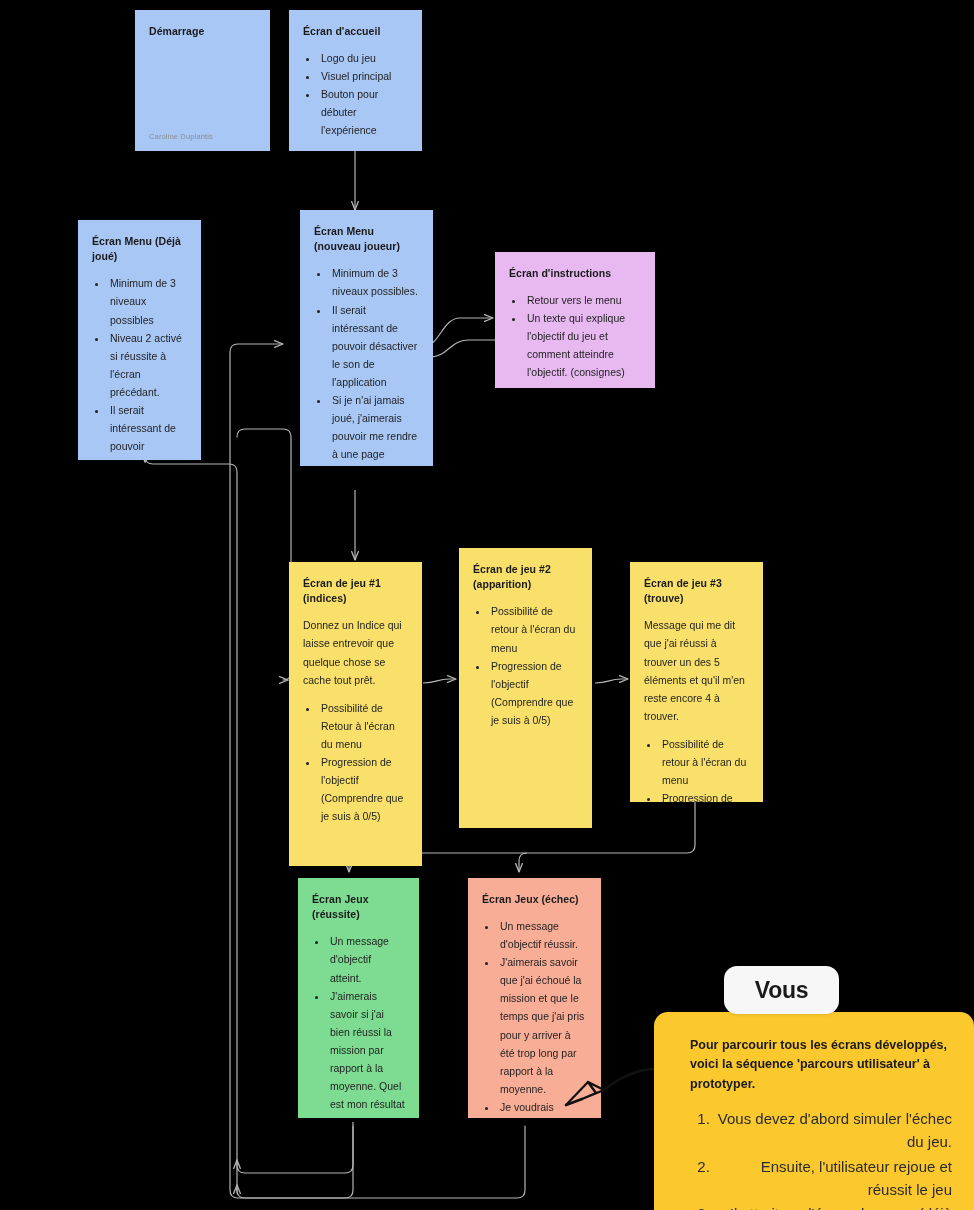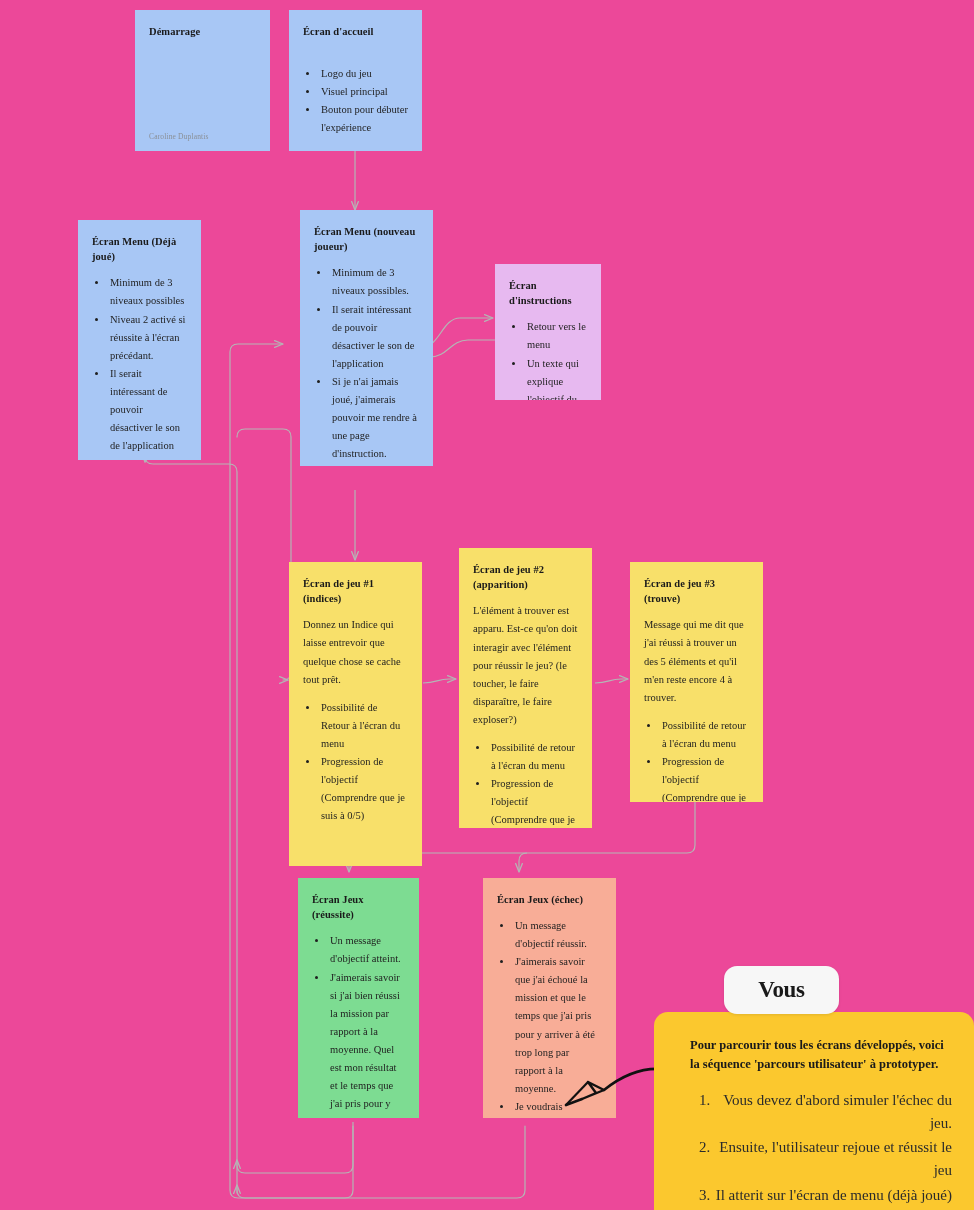--- a/index.html
+++ b/index.html
@@ -9,22 +9,21 @@
   }
   body {
     font-family: "Liberation Sans", sans-serif;
     -webkit-font-smoothing: antialiased;
   }
   #canvas {
     position: relative;
     width: 974px;
     height: 1210px;
     overflow: hidden;
-    background: #ec4899;
-    font-family: Liberation Serif, serif;
+    background: #000000;
   }
   svg.connectors {
     position: absolute;
     left: 0;
     top: 0;
     width: 974px;
     height: 1210px;
     pointer-events: none;
   }
   .card {
@@ -187,21 +186,21 @@
 
       <path d="M525,1126 L525,1190 Q525,1198 517,1198 L245,1198 Q237,1198 237,1190 L237,1185" marker-end="url(#arrow)"></path>
     </g>
   </svg>
 
   <div class="card c-blue" style="left:135px; top:10px; width:135px; height:141px;">
     <div class="card-title">Démarrage</div>
     <div class="card-author">Caroline Duplantis</div>
   </div>
 
-  <div class="card c-blue" style="left:289px; top:10px; width:133px; height:141px;gap:16px;">
+  <div class="card c-blue" style="left:289px; top:10px; width:133px; height:141px;">
     <div class="card-title">Écran d'accueil</div>
     <ul>
         <li>Logo du jeu</li>
         <li>Visuel principal</li>
         <li>Bouton pour débuter l'expérience</li>
       </ul>
     <div class="card-author">Caroline Duplantis</div>
   </div>
 
   <div class="card c-blue" style="left:78px; top:220px; width:123px; height:240px;">
@@ -219,42 +218,41 @@
     <div class="card-title">Écran Menu (nouveau joueur)</div>
     <ul>
         <li>Minimum de 3 niveaux possibles.</li>
         <li>Il serait intéressant de pouvoir désactiver le son de l'application</li>
         <li>Si je n'ai jamais joué, j'aimerais pouvoir me rendre à une page d'instruction.</li>
         <li>Uniquement le niveau 1 est accessible. Tant qu'il n'est pas réussi, je ne peux accéder aux autres niveaux.</li>
       </ul>
 
   </div>
 
-  <div class="card c-purple" style="left:495px; top:252px; width:106px; height:136px;margin-top:12px;">
+  <div class="card c-purple" style="left:495px; top:252px; width:160px; height:136px;">
     <div class="card-title">Écran d'instructions</div>
     <ul>
         <li>Retour vers le menu</li>
         <li>Un texte qui explique l'objectif du jeu et comment atteindre l'objectif. (consignes)</li>
       </ul>
 
   </div>
 
   <div class="card c-yellow" style="left:289px; top:562px; width:133px; height:304px;">
     <div class="card-title">Écran de jeu #1 (indices)</div>
     <div class="card-para">Donnez un Indice qui laisse entrevoir que quelque chose se cache tout prêt.</div>
     <ul>
         <li>Possibilité de Retour à l'écran du menu</li>
         <li>Progression de l'objectif (Comprendre que je suis à 0/5)</li>
       </ul>
 
   </div>
 
   <div class="card c-yellow" style="left:459px; top:548px; width:133px; height:280px;">
     <div class="card-title">Écran de jeu #2 (apparition)</div>
-    <div class="card-para">L'élément à trouver est apparu. Est-ce qu'on doit interagir avec l'élément pour réussir le jeu? (le toucher, le faire disparaître, le faire exploser?)</div>
     <ul>
         <li>Possibilité de retour à l'écran du menu</li>
         <li>Progression de l'objectif (Comprendre que je suis à 0/5)</li>
       </ul>
 
   </div>
 
   <div class="card c-yellow" style="left:630px; top:562px; width:133px; height:240px;">
     <div class="card-title">Écran de jeu #3 (trouve)</div>
     <div class="card-para">Message qui me dit que j'ai réussi à trouver un des 5 éléments et qu'il m'en reste encore 4 à trouver.</div>
@@ -268,21 +266,21 @@
   <div class="card c-green" style="left:298px; top:878px; width:121px; height:240px;">
     <div class="card-title">Écran Jeux (réussite)</div>
     <ul>
         <li>Un message d'objectif atteint.</li>
         <li>J'aimerais savoir si j'ai bien réussi la mission par rapport à la moyenne. Quel est mon résultat et le temps que j'ai pris pour y arriver.</li>
         <li>Je voudrais retourner au menu des niveaux ou recommencer pour avoir un meilleur résultat au niveau 1.</li>
       </ul>
 
   </div>
 
-  <div class="card c-red" style="left:483px; top:878px; width:133px; height:240px;">
+  <div class="card c-red" style="left:468px; top:878px; width:133px; height:240px;">
     <div class="card-title">Écran Jeux (échec)</div>
     <ul>
         <li>Un message d'objectif réussir.</li>
         <li>J'aimerais savoir que j'ai échoué la mission et que le temps que j'ai pris pour y arriver à été trop long par rapport à la moyenne.</li>
         <li>Je voudrais retourner au menu des niveaux ou recommencer pour avoir un meilleur résultat au niveau 1.</li>
       </ul>
 
   </div>
 
   <svg class="pen-annot" viewBox="0 0 120 60">

